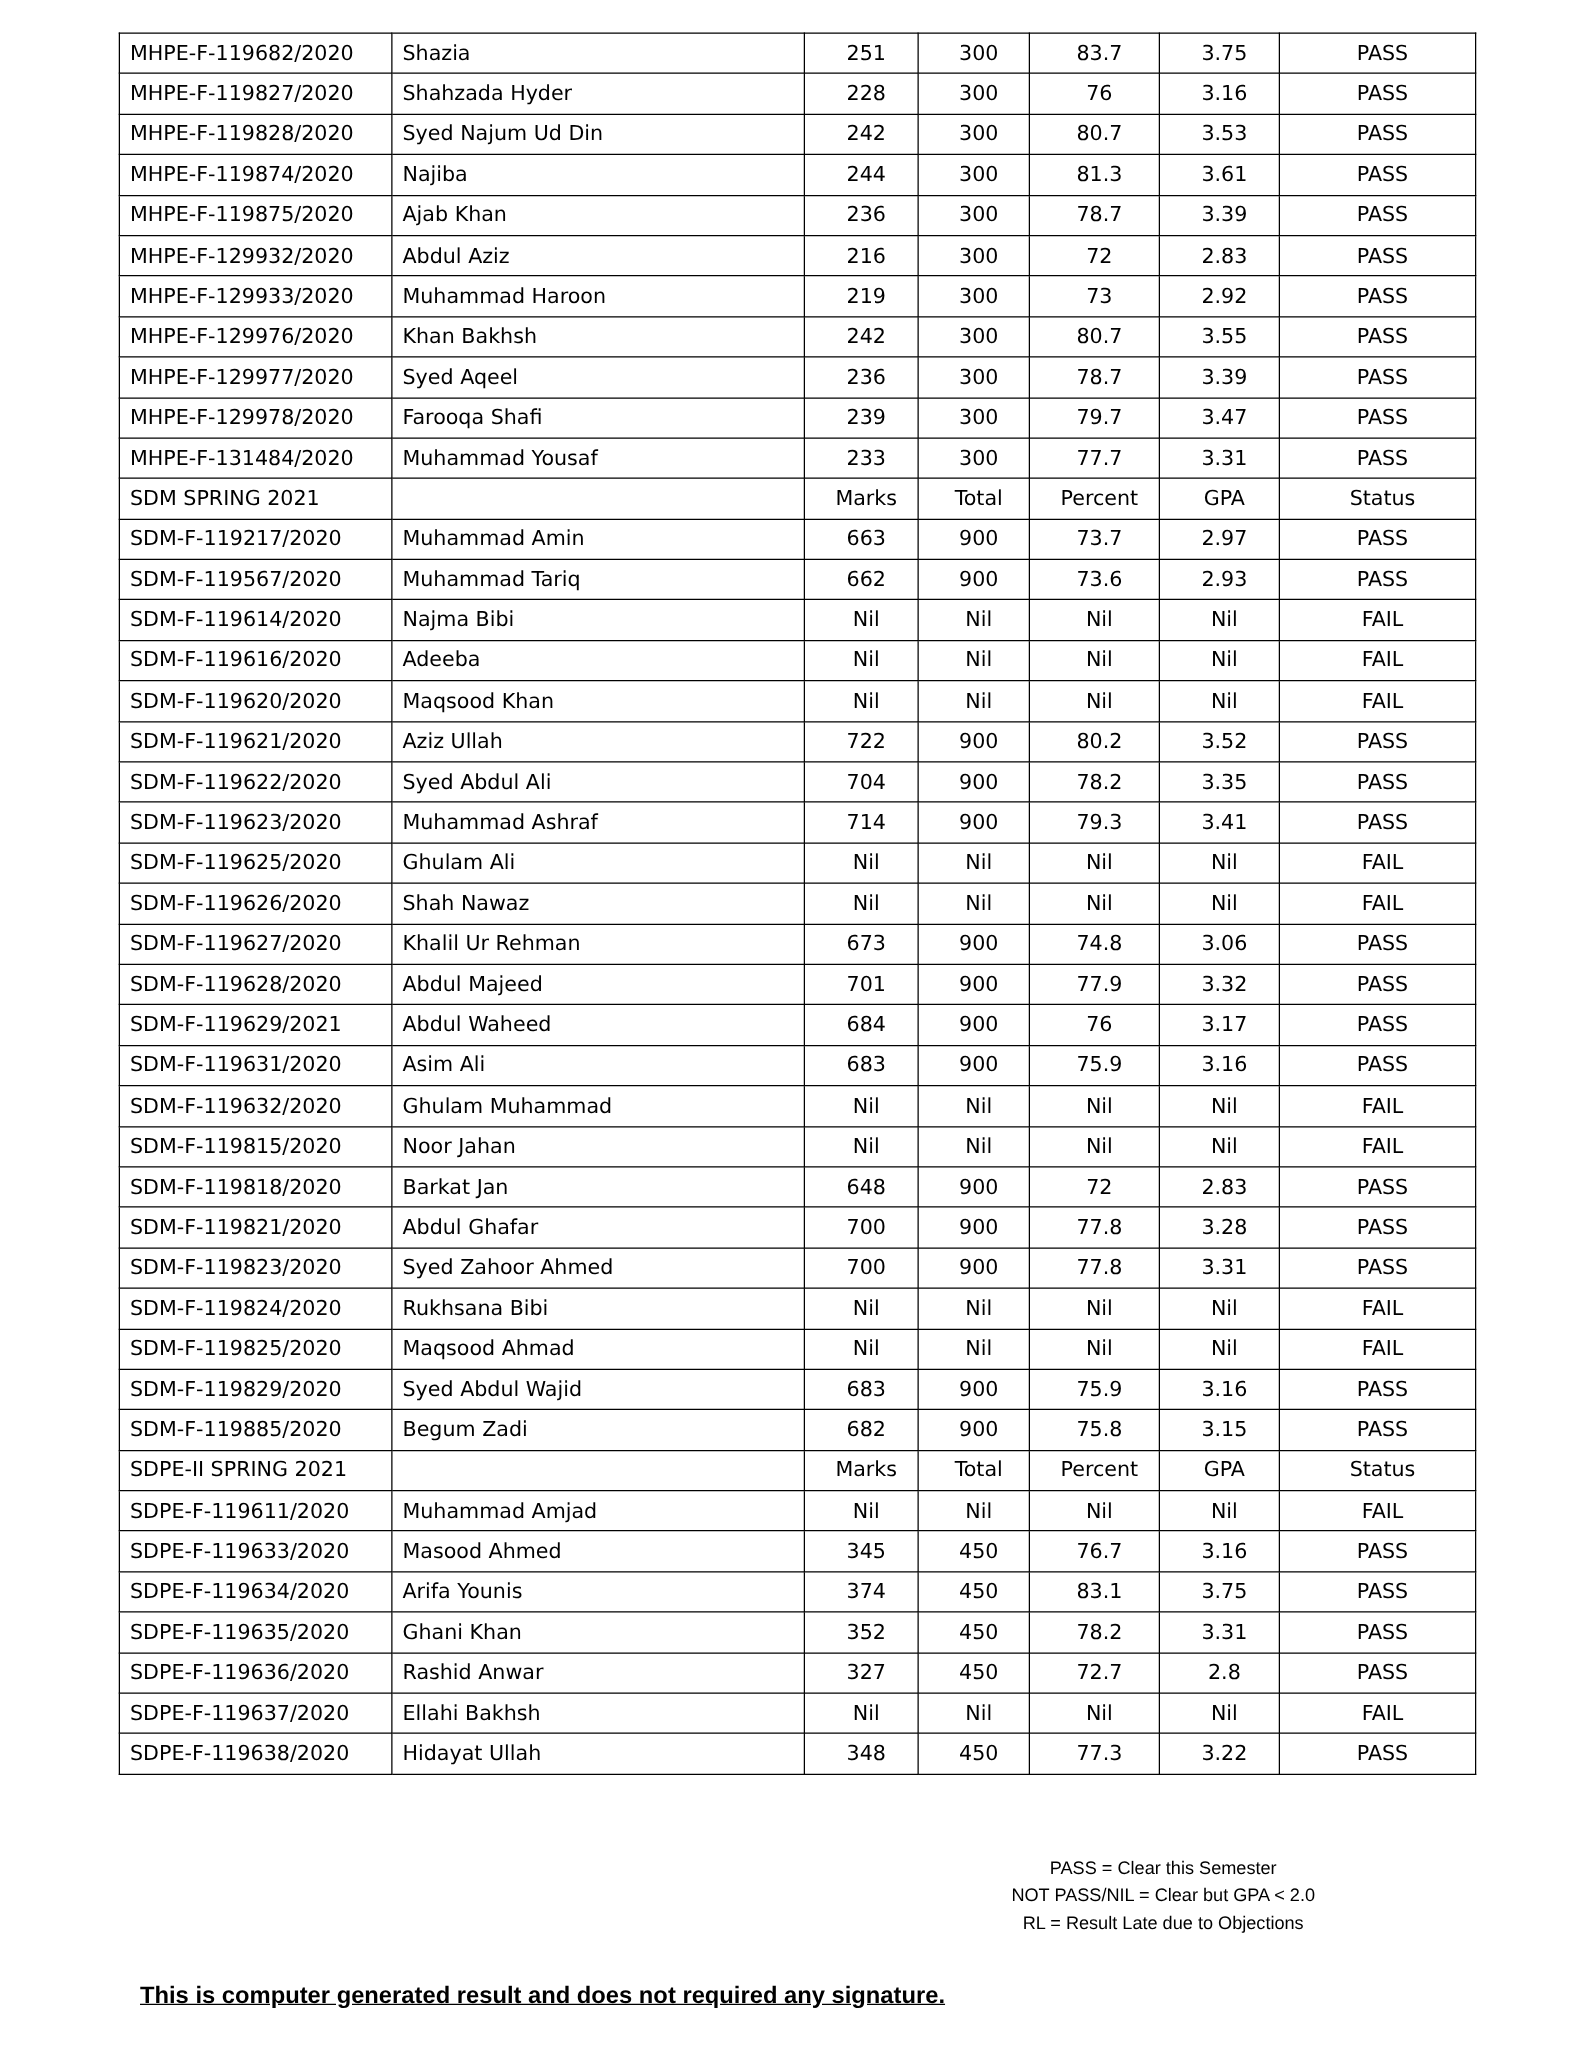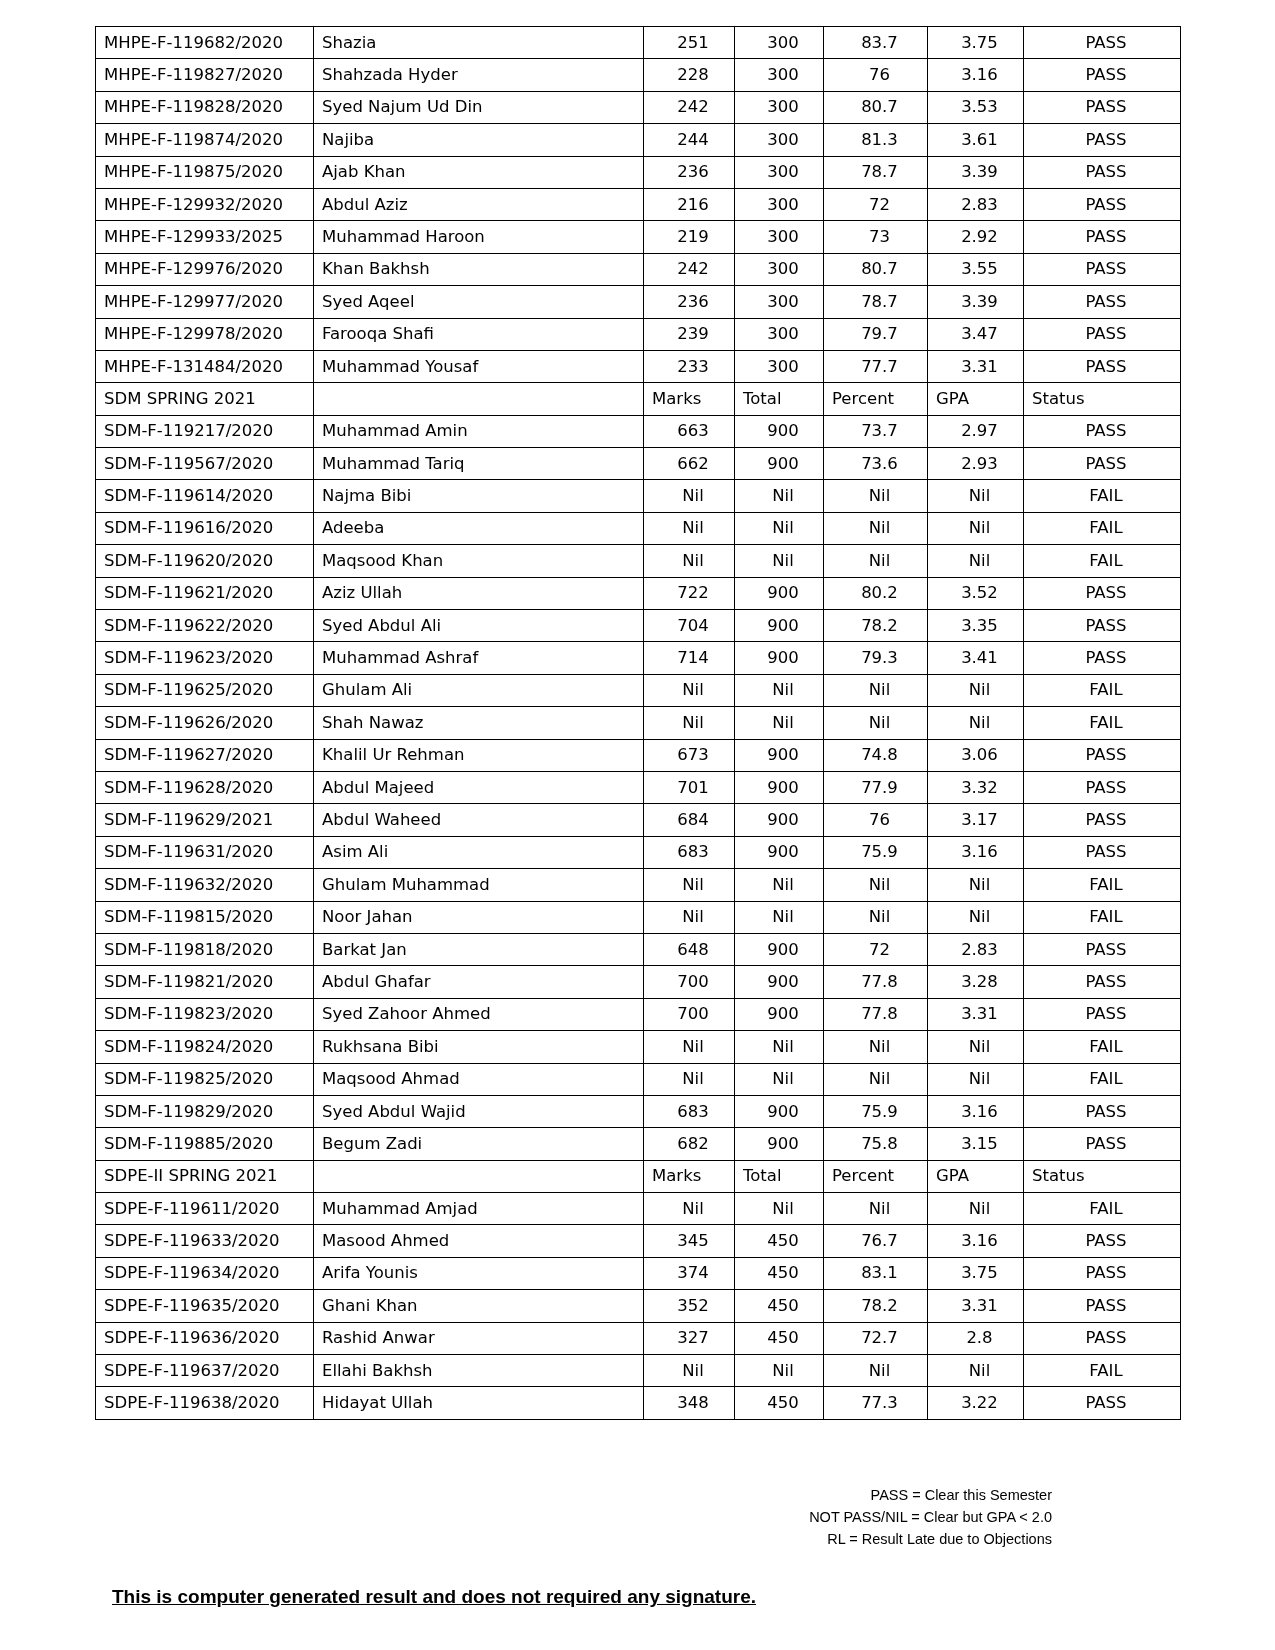--- a/index.html
+++ b/index.html
@@ -46,27 +46,27 @@
   col.c-status { width: 157px; }
 
   td.num {
     text-align: center;
     padding-left: 0;
   }
   tr.section td {
     font-weight: normal;
   }
   tr.section td.num {
-    text-align: left;
+    text-align: center;
   }
   .footer-note {
     position: absolute;
     right: 92px;
     top: 1484px;
-    text-align: right;
+    text-align: center;
     font-family: "Liberation Sans", sans-serif;
     font-size: 14.5px;
     line-height: 1.52;
   }
   .footer-statement {
     position: absolute;
     left: 112px;
     top: 1586px;
     font-family: Liberation Sans, sans-serif;
     font-size: 19px;
@@ -138,21 +138,21 @@
         <tr class="data">
           <td>MHPE-F-129932/2020</td>
           <td>Abdul Aziz</td>
           <td class="num">216</td>
           <td class="num">300</td>
           <td class="num">72</td>
           <td class="num">2.83</td>
           <td class="num">PASS</td>
         </tr>
         <tr class="data">
-          <td>MHPE-F-129933/2025</td>
+          <td>MHPE-F-129933/2020</td>
           <td>Muhammad Haroon</td>
           <td class="num">219</td>
           <td class="num">300</td>
           <td class="num">73</td>
           <td class="num">2.92</td>
           <td class="num">PASS</td>
         </tr>
         <tr class="data">
           <td>MHPE-F-129976/2020</td>
           <td>Khan Bakhsh</td>

